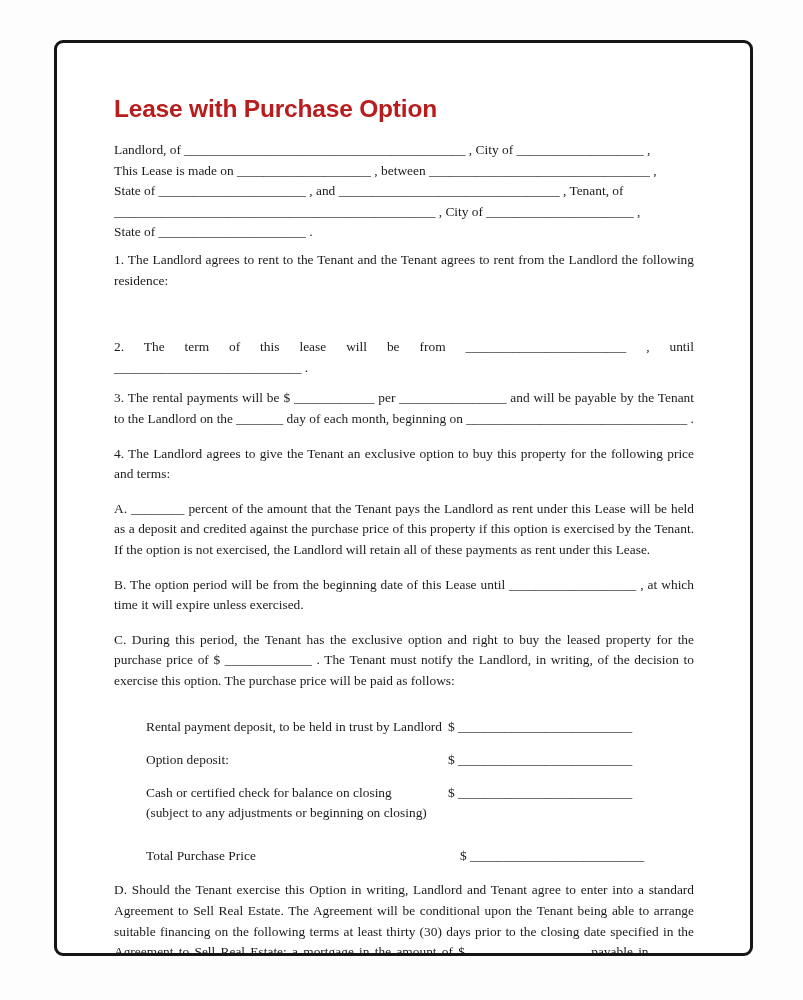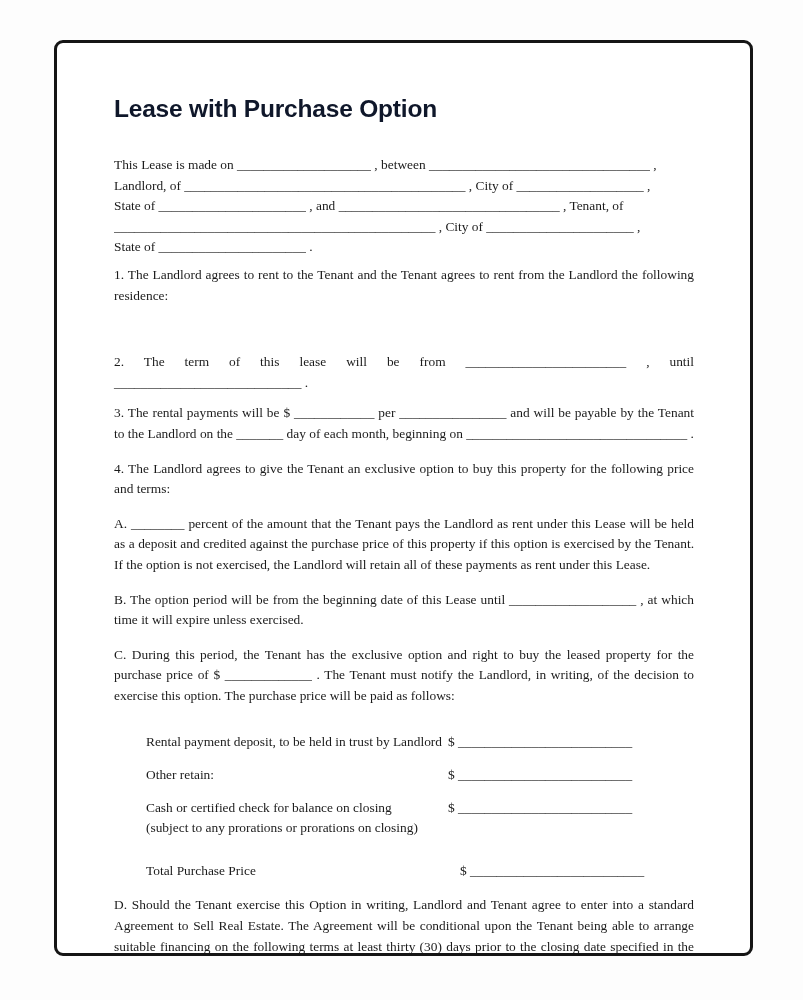--- a/index.html
+++ b/index.html
@@ -25,22 +25,22 @@
     border: 3px solid #151515;
     border-radius: 9px;
     padding: 52px 56px 0 57px;
     overflow: hidden;
   }
   h1.doc-title {
     font-family: "Liberation Sans", sans-serif;
     font-weight: 700;
     font-size: 24.5px;
     letter-spacing: -0.2px;
-    color: #0f172a;
-    margin-bottom: 32px;
+    color: #b91c1c;
+    margin-bottom: 17px;
   }
   .intro .line {
     white-space: nowrap;
     overflow: hidden;
     font-size: 13.4px;
     line-height: 20.6px;
   }
   p.clause {
     font-size: 13.4px;
     line-height: 20.6px;
@@ -73,22 +73,22 @@
 </style>
 </head>
 <body>
 
 <div class="canvas">
   <div class="page">
 
     <h1 class="doc-title">Lease with Purchase Option</h1>
 
     <div class="intro">
+      <div class="line">Landlord, of __________________________________________ , City of ___________________ ,</div>
       <div class="line">This Lease is made on ____________________ , between _________________________________ ,</div>
-      <div class="line">Landlord, of __________________________________________ , City of ___________________ ,</div>
       <div class="line">State of ______________________ , and _________________________________ , Tenant, of</div>
       <div class="line">________________________________________________ , City of ______________________ ,</div>
       <div class="line">State of ______________________ .</div>
     </div>
 
     <p class="clause after-intro">1. The Landlord agrees to rent to the Tenant and the Tenant agrees to rent from the Landlord the following residence:</p>
 
     <p class="clause residence-gap">2. The term of this lease will be from ________________________ , until ____________________________ .</p>
 
     <p class="clause">3. The rental payments will be $ ____________ per ________________ and will be payable by the Tenant to the Landlord on the _______ day of each month, beginning on _________________________________ .</p>
@@ -103,28 +103,28 @@
 
     <div class="pay-table">
       <div class="pay-row">
         <div class="pay-left">
           <div class="pay-label">Rental payment deposit, to be held in trust by Landlord</div>
         </div>
         <div class="pay-amount">$ __________________________</div>
       </div>
       <div class="pay-row">
         <div class="pay-left">
-          <div class="pay-label">Other retain:</div>
+          <div class="pay-label">Option deposit:</div>
         </div>
         <div class="pay-amount">$ __________________________</div>
       </div>
       <div class="pay-row">
         <div class="pay-left">
           <div class="pay-label">Cash or certified check for balance on closing</div>
-          <div class="pay-note">(subject to any prorations or prorations on closing)</div>
+          <div class="pay-note">(subject to any adjustments or beginning on closing)</div>
         </div>
         <div class="pay-amount">$ __________________________</div>
       </div>
       <div class="pay-row total">
         <div class="pay-left">
           <div class="pay-label">Total Purchase Price</div>
         </div>
         <div class="pay-amount">$ __________________________</div>
       </div>
     </div>

